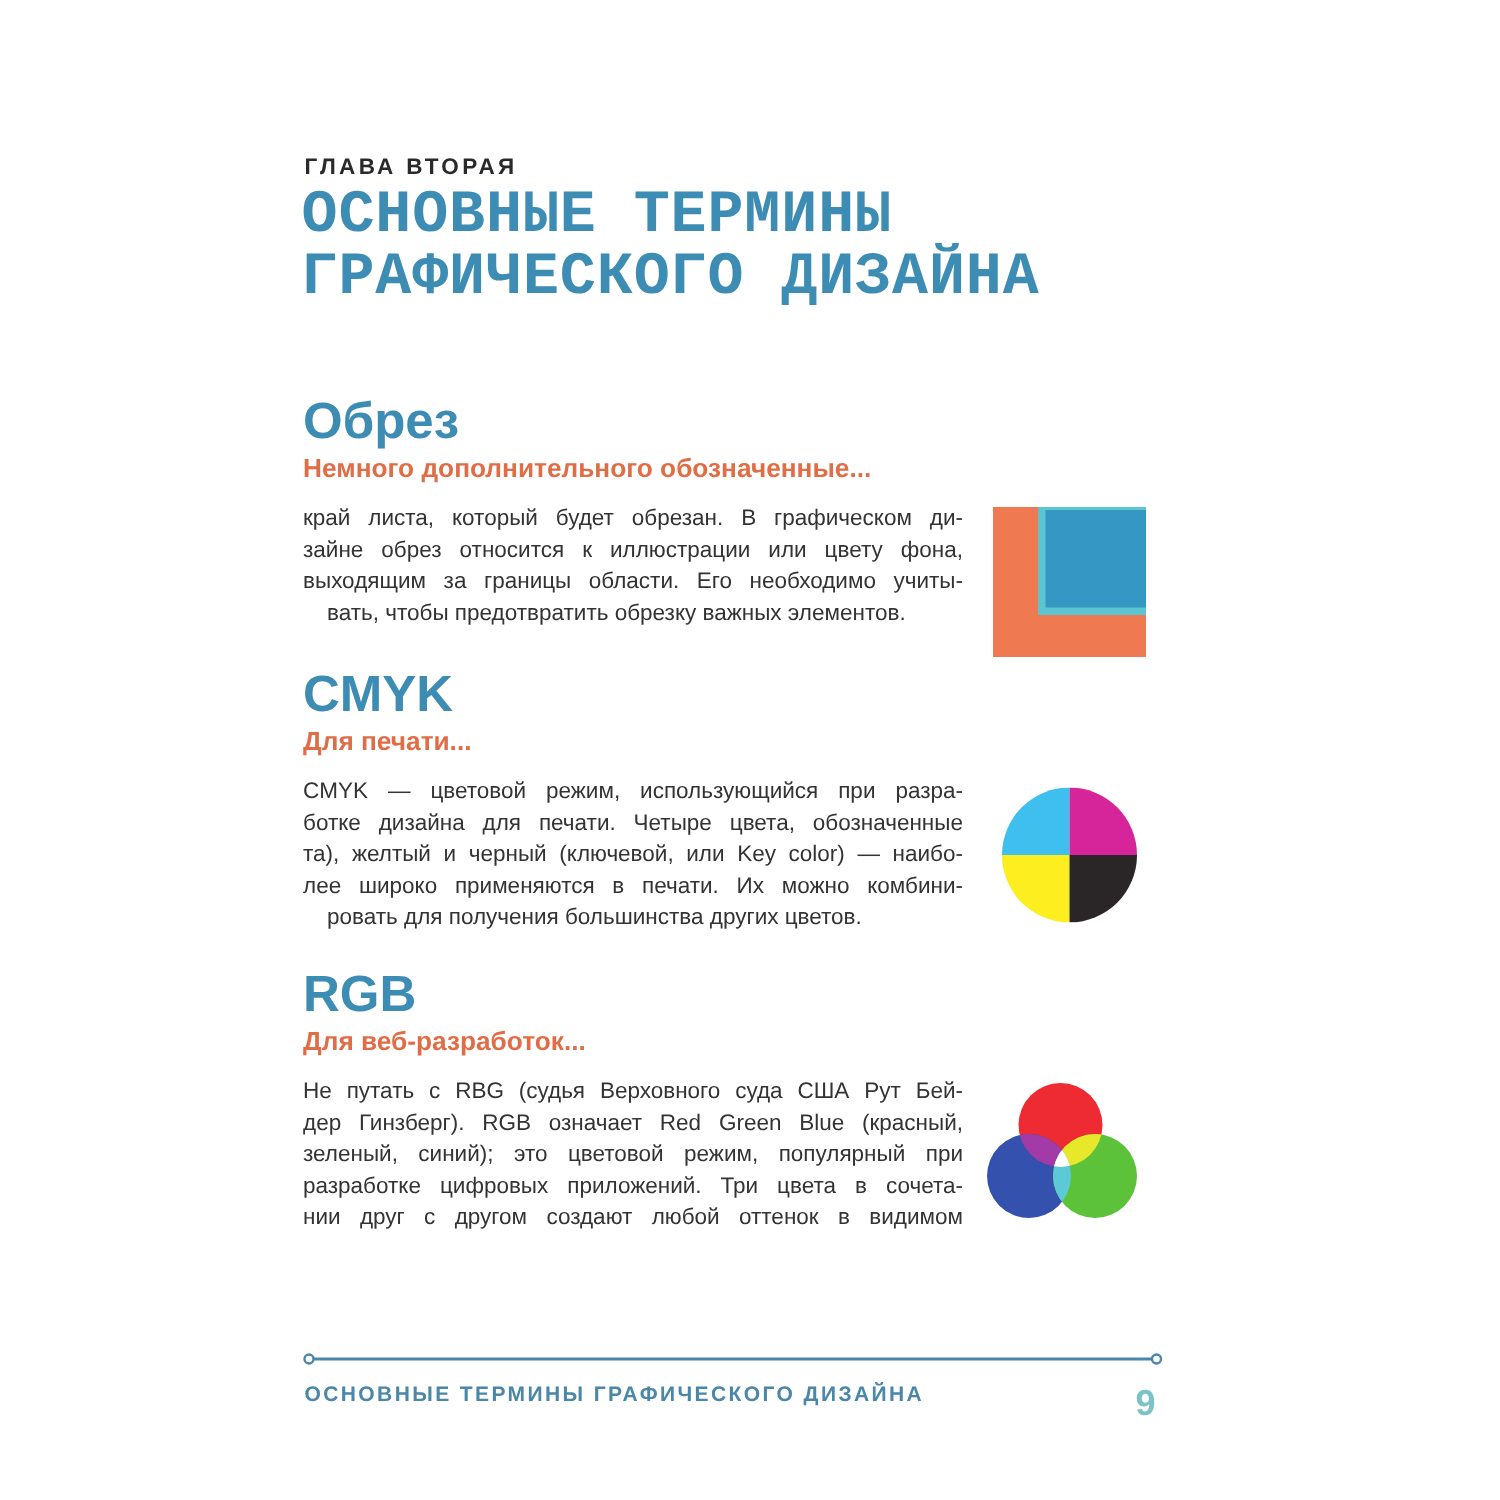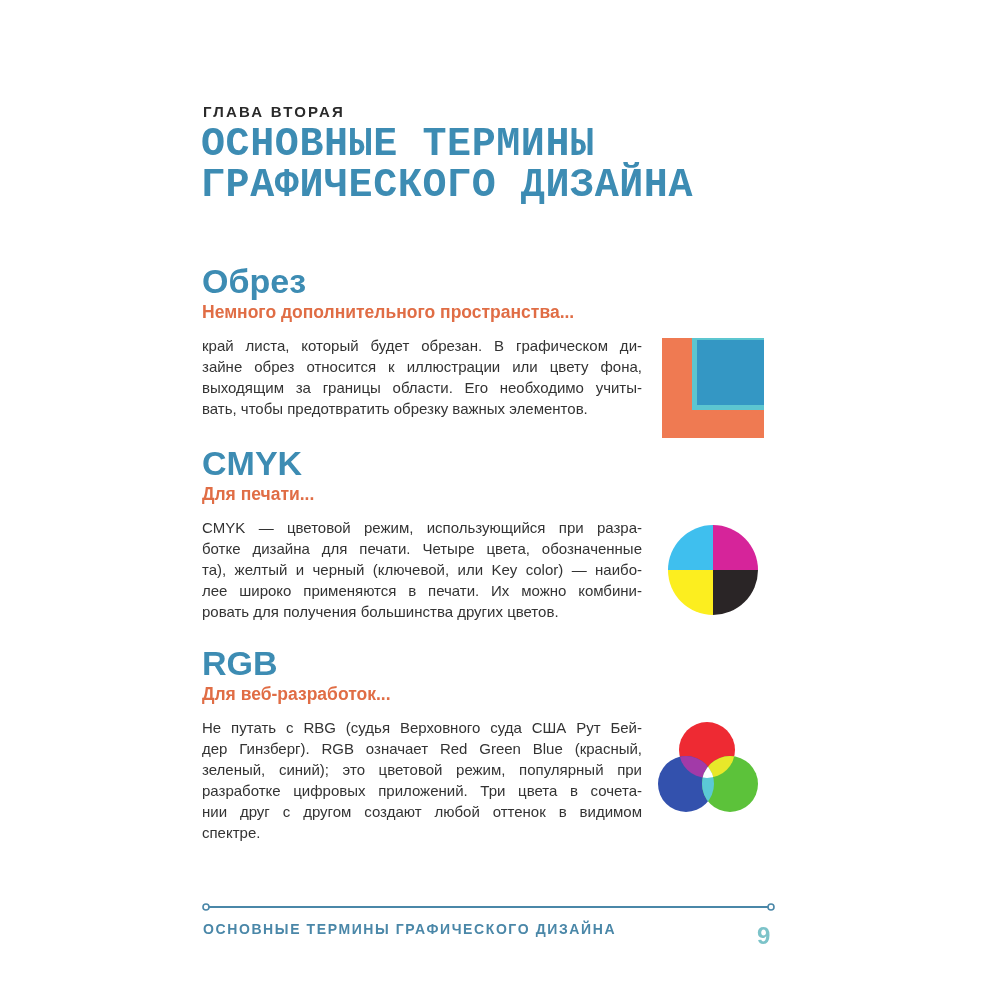--- a/index.html
+++ b/index.html
@@ -63,21 +63,21 @@
       white-space: nowrap;
     }
     .section p {
       margin: 13px 0 0 0;
       font-size: 15px;
       line-height: 21px;
       color: #333333;
       text-align: justify;
     }
     .section p span { display: block; text-align: justify; text-align-last: justify; white-space: nowrap; }
-    .section p span.last { text-align-last: left; }
+    .section p span.last { text-align-last: left; margin-left: 16px; }
 
     #sec-bleed { top: 266px; }
     #sec-cmyk { top: 448px; }
     #sec-rgb { top: 648px; }
 
     .figure { position: absolute; }
     #fig-bleed { left: 662px; top: 338px; width: 102px; height: 100px; }
     #fig-cmyk { left: 668px; top: 525px; width: 90px; height: 90px; }
     #fig-rgb { left: 656px; top: 720px; width: 104px; height: 96px; }
 
@@ -113,21 +113,21 @@
 <div class="page">
 
   <div class="chapter-label">ГЛАВА ВТОРАЯ</div>
   <h1 class="page-title">
     <span>ОСНОВНЫЕ ТЕРМИНЫ</span>
     <span>ГРАФИЧЕСКОГО ДИЗАЙНА</span>
   </h1>
 
   <section class="section" id="sec-bleed">
     <h2>Обрез</h2>
-    <h3>Немного дополнительного пространства...</h3>
+    <h3>Немного дополнительного обозначенные...</h3>
     <p>
       <span>край листа, который будет обрезан. В графическом ди-</span>
       <span>зайне обрез относится к иллюстрации или цвету фона,</span>
       <span>выходящим за границы области. Его необходимо учиты-</span>
       <span class="last">вать, чтобы предотвратить обрезку важных элементов.</span>
     </p>
   </section>
 
   <div class="figure" id="fig-bleed">
     <svg width="102" height="100" viewBox="0 0 102 100">
@@ -160,21 +160,20 @@
 
   <section class="section" id="sec-rgb">
     <h2>RGB</h2>
     <h3>Для веб-разработок...</h3>
     <p>
       <span>Не путать с RBG (судья Верховного суда США Рут Бей-</span>
       <span>дер Гинзберг). RGB означает Red Green Blue (красный,</span>
       <span>зеленый, синий); это цветовой режим, популярный при</span>
       <span>разработке цифровых приложений. Три цвета в сочета-</span>
       <span>нии друг с другом создают любой оттенок в видимом</span>
-      <span class="last">спектре.</span>
     </p>
   </section>
 
   <div class="figure" id="fig-rgb">
     <svg width="104" height="96" viewBox="0 0 104 96">
       <defs>
         <clipPath id="cRed">
             <circle cx="51" cy="30" r="28"></circle>
           </clipPath>
         <clipPath id="cBlue">

